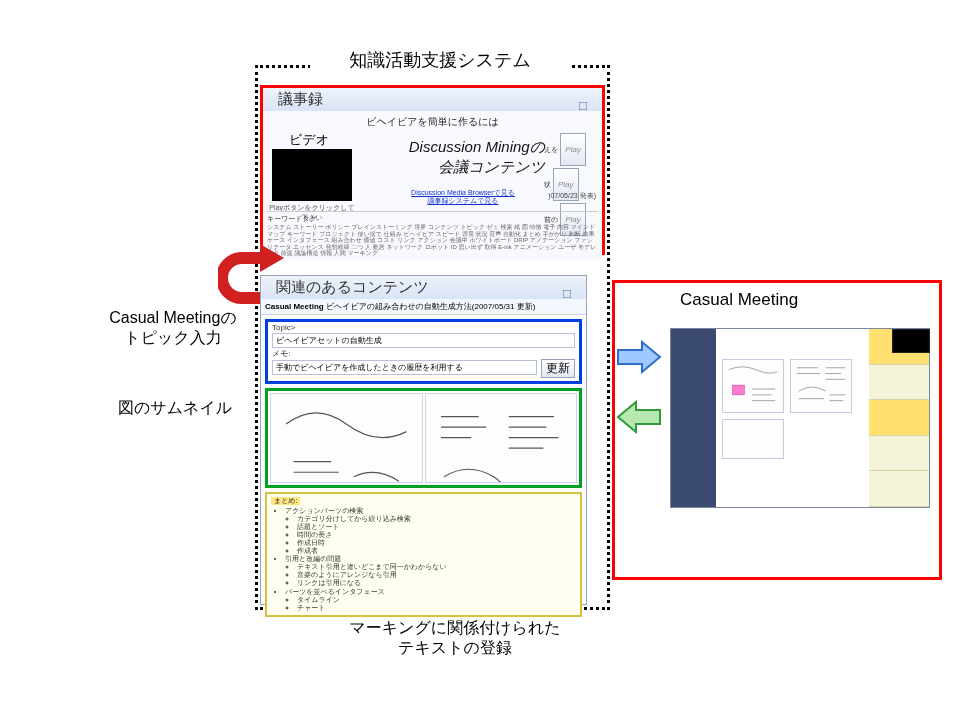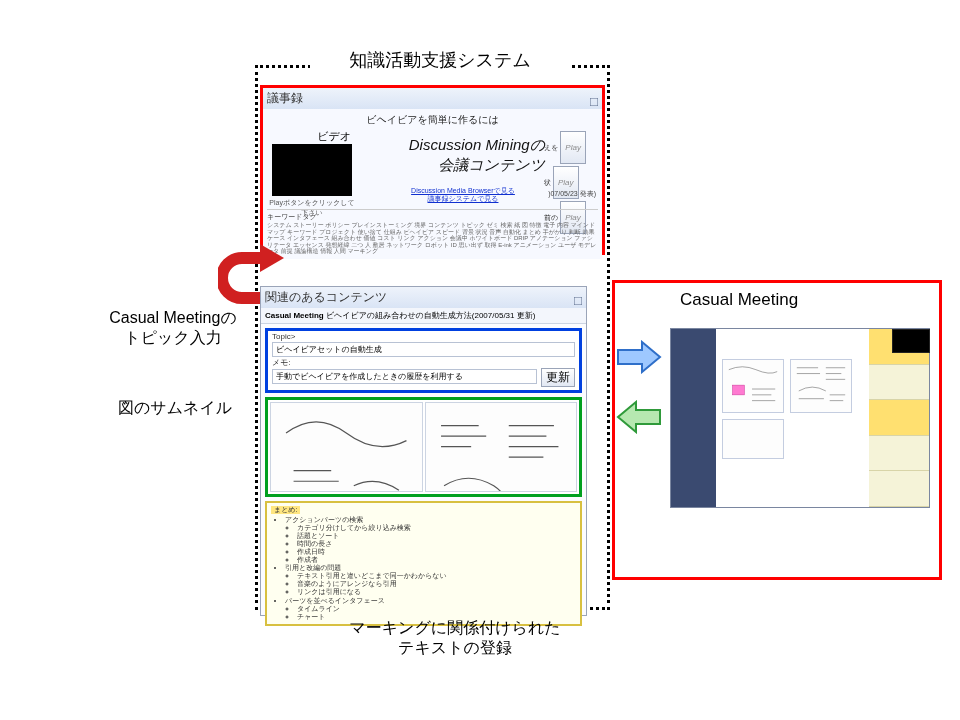--- a/index.html
+++ b/index.html
@@ -32,35 +32,35 @@
 
   
   .win {
     position: absolute;
     background: #fbfcff;
     border: 1px solid #9aa4b8;
   }
   .win.top-win { left: 260px; top: 85px; width: 345px; height: 170px; border: 3px solid #ff0000; }
   .titlebar {
     background: linear-gradient(#eef3fb, #d9e4f5);
-    padding: 2px 4px;
-    font-size: 12px;
+    padding: 2px 15px;
+    font-size: 15px;
     color: #333;
     display: flex;
     justify-content: space-between;
     align-items: center;
   }
   .titlebar .win-icon {
     width: 8px; height: 8px;
     display: inline-block;
   }
   .top-body { position: relative; height: calc(100% - 14px); background: #f7f9ff; padding: 4px; }
   .top-heading { text-align: center; font-size: 10px; color: #222; margin-bottom: 12px; }
   .video-frame { position: absolute; left: 4px; top: 20px; width: 90px; }
-  .video-label { font-size: 11px; text-align: right; padding-right: 6px; }
+  .video-label { font-size: 13px; text-align: center; padding-right: 6px; }
   .video-box { width: 80px; height: 52px; background: #000; margin: 0 auto; }
   .play-hint { font-size: 7px; color: #555; margin-top: 2px; text-align: center; }
   .center-overlay {
     position: absolute;
     left: 92px; top: 26px; width: 190px;
     font-style: italic;
     font-size: 15px;
     text-align: right;
     line-height: 1.3;
     color: #111;
@@ -82,21 +82,21 @@
   .browser-links { position: absolute; left: 120px; top: 78px; width: 160px; text-align: center; }
   .browser-links a { color: #1030d0; font-size: 7px; display: block; line-height: 1.1; }
   .keyword-sec { position: absolute; left: 4px; right: 4px; bottom: 4px; border-top: 1px solid #ccc; padding-top: 2px; }
   .keyword-sec .kh { font-size: 7px; color: #444; }
   .keyword-sec .kw { font-size: 6px; color: #666; line-height: 1.1; word-break: break-all; }
 
   
   .red-arrow { position: absolute; left: 218px; top: 230px; width: 70px; height: 80px; }
 
   
-  .win.bottom-win { left: 260px; top: 286px; width: 327px; height: 330px; }
+  .win.bottom-win { left: 260px; top: 275px; width: 327px; height: 330px; }
   .bottom-title2 {
     font-size: 8px; padding: 2px 4px; background: #f3f6fc;
     border-bottom: 1px solid #ccd4e2;
     display: flex; justify-content: space-between;
   }
   .bottom-body { padding: 4px; position: relative; height: calc(100% - 28px); }
 
   .topic-box {
     border: 3px solid #0040e0;
     padding: 1px 4px 3px 4px;

